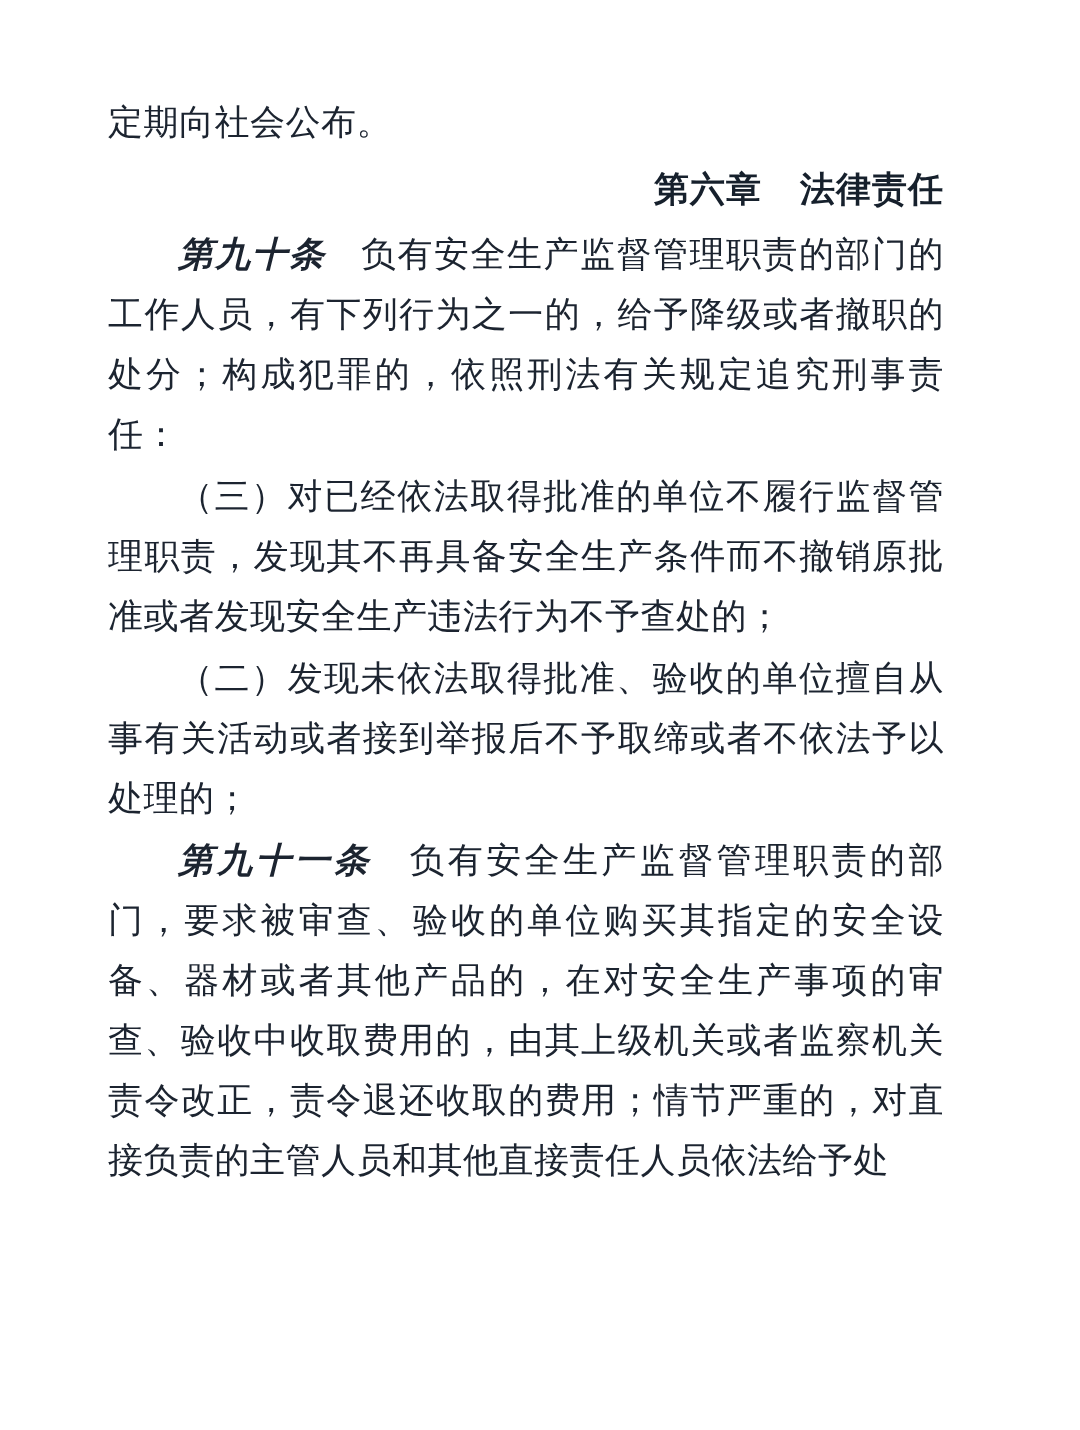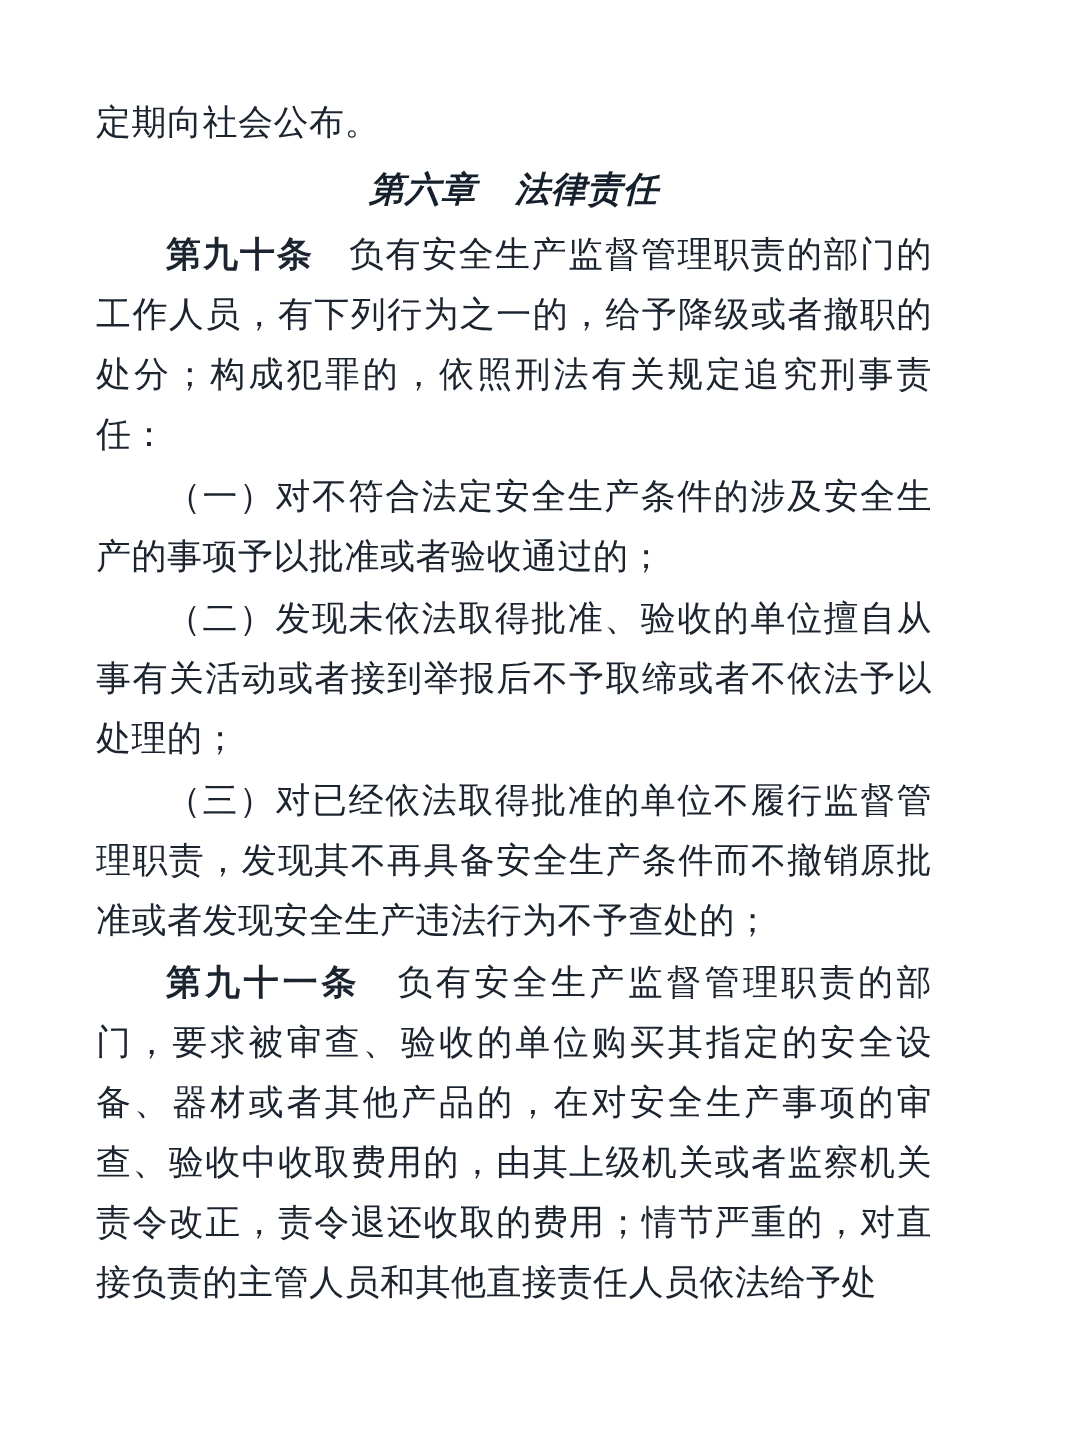--- a/index.html
+++ b/index.html
@@ -13,73 +13,73 @@
     font-family: "DejaVu Serif", "Liberation Serif", serif;
     color: #1c2430;
     overflow: hidden;
   }
   .page {
     box-sizing: border-box;
     width: 1048px;
     height: 1430px;
     padding: 92px 116px 0 96px;
     position: relative;
+    margin-left: 12px;
   }
   .para {
     font-size: 35px;
     line-height: 60px;
     letter-spacing: 0.5px;
     text-align: justify;
     text-justify: inter-ideograph;
     margin: 0 0 2px 0;
     color: #1c2430;
   }
   .indent2 {
     text-indent: 70px;
   }
   .indent-list {
     text-indent: 70px;
   }
   .chapter-heading {
     font-size: 35px;
     line-height: 62px;
     font-weight: bold;
-    text-align: center;
+    text-align: right;
     margin: 6px 0 4px 0;
     letter-spacing: 1px;
     color: #16202c;
-    font-style: italic;
   }
   .chapter-heading .gap {
     display: inline-block;
     width: 38px;
   }
   .art-label {
     font-weight: bold;
     letter-spacing: 1px;
+    font-style: italic;
   }
   .art-gap {
     display: inline-block;
     width: 34px;
   }
 </style>
 </head>
 <body>
 
 <div class="page">
 
   <p class="para">定期向社会公布。</p>
 
   <h2 class="chapter-heading"><span>第六章</span><span class="gap"></span><span>法律责任</span></h2>
 
   <p class="para indent2"><span class="art-label">第九十条</span><span class="art-gap"></span><span>负有安全生产监督管理职责的部门的工作人员，有下列行为之一的，给予降级或者撤职的处分；构成犯罪的，依照刑法有关规定追究刑事责任：</span></p>
 
-  <p class="para indent-list">（一）对不符合法定安全生产条件的涉及安全生产的事项予以批准或者验收通过的；</p>
+
+  <p class="para indent-list">（三）对已经依法取得批准的单位不履行监督管理职责，发现其不再具备安全生产条件而不撤销原批准或者发现安全生产违法行为不予查处的；</p>
 
   <p class="para indent-list">（二）发现未依法取得批准、验收的单位擅自从事有关活动或者接到举报后不予取缔或者不依法予以处理的；</p>
-
-  <p class="para indent-list">（三）对已经依法取得批准的单位不履行监督管理职责，发现其不再具备安全生产条件而不撤销原批准或者发现安全生产违法行为不予查处的；</p>
 
 
 
   <p class="para indent2"><span class="art-label">第九十一条</span><span class="art-gap"></span><span>负有安全生产监督管理职责的部门，要求被审查、验收的单位购买其指定的安全设备、器材或者其他产品的，在对安全生产事项的审查、验收中收取费用的，由其上级机关或者监察机关责令改正，责令退还收取的费用；情节严重的，对直接负责的主管人员和其他直接责任人员依法给予处</span></p>
 
 </div>
 
 </body></html>

